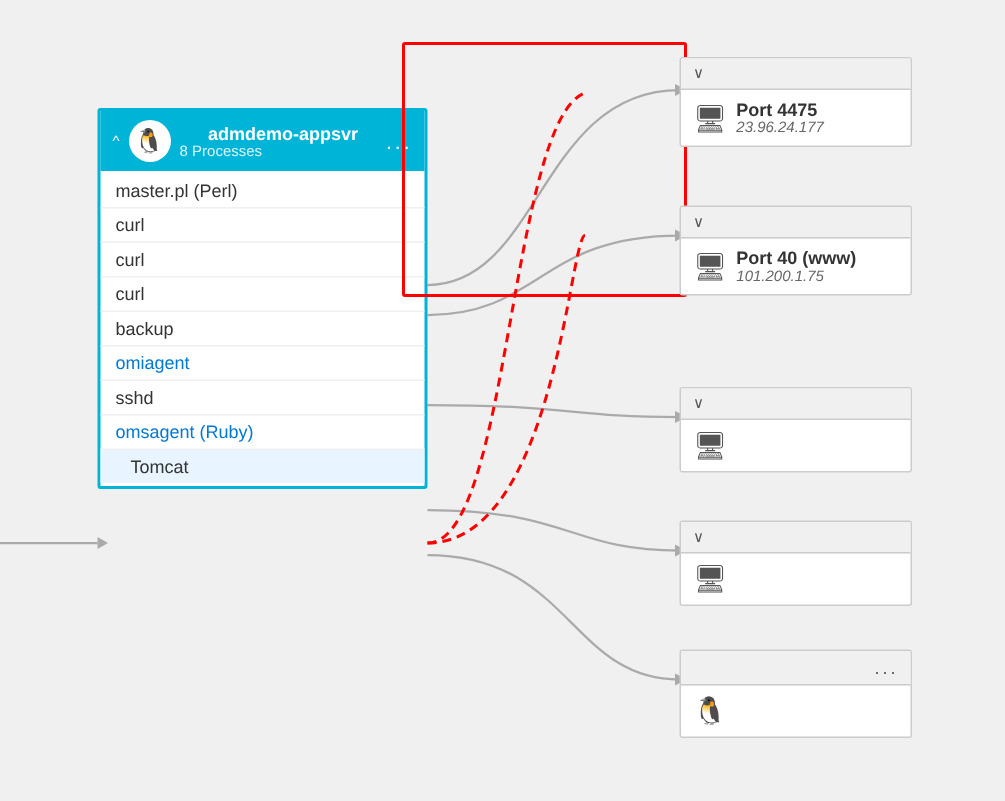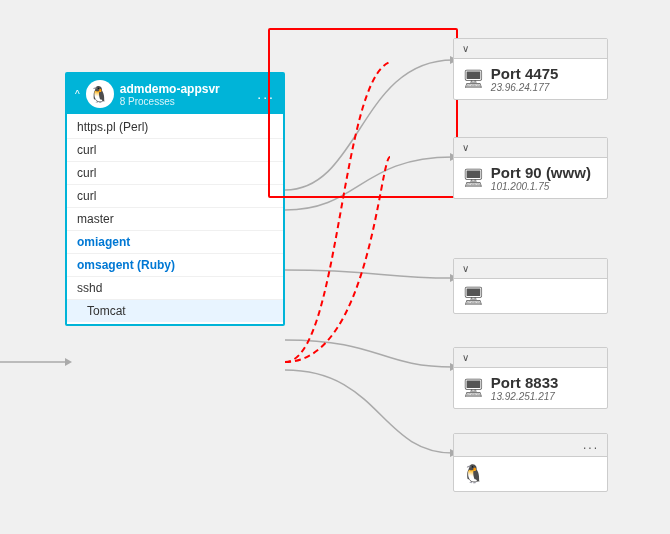--- a/index.html
+++ b/index.html
@@ -63,20 +63,21 @@
       display: flex;
       align-items: center;
       justify-content: center;
       font-size: 16px;
     }
 
     .server-name {
       color: white;
       font-size: 12px;
       font-weight: 600;
+      margin-left: 19px;
     }
 
     .server-processes {
       color: rgba(255,255,255,0.85);
       font-size: 10px;
     }
 
     .process-list {
       padding: 2px 0;
     }
@@ -90,21 +91,20 @@
       white-space: nowrap;
     }
 
     .process-item:last-child {
       border-bottom: none;
       padding-left: 20px;
     }
 
     .process-item.highlight {
       color: #0078d4;
-      font-weight: bold;
     }
 
     .process-item.active {
       background: #e8f4ff;
     }
 
     
     .port-node {
       position: absolute;
       background: white;
@@ -133,21 +133,21 @@
       align-items: center;
       gap: 6px;
     }
 
     .port-icon {
       font-size: 18px;
       color: #555;
     }
 
     .port-name {
-      font-size: 15px;
+      font-size: 12px;
       font-weight: 600;
       color: #333;
     }
 
     .port-ip {
       font-size: 10px;
       color: #666;
       font-style: italic;
     }
 
@@ -203,28 +203,28 @@
       <span class="collapse-icon">^</span>
       <div class="linux-icon">🐧</div>
       <div>
         <div class="server-name">admdemo-appsvr</div>
         <div class="server-processes">8 Processes</div>
       </div>
     </div>
     <span class="more-icon">...</span>
   </div>
   <div class="process-list">
-    <div class="process-item">https.pl (Perl)</div>
+    <div class="process-item">master.pl (Perl)</div>
     <div class="process-item">curl</div>
     <div class="process-item">curl</div>
     <div class="process-item">curl</div>
-    <div class="process-item">master</div>
+    <div class="process-item">backup</div>
     <div class="process-item highlight">omiagent</div>
+    <div class="process-item">sshd</div>
     <div class="process-item highlight">omsagent (Ruby)</div>
-    <div class="process-item">sshd</div>
     <div class="process-item active">Tomcat</div>
   </div>
 </div>
 
 <div class="red-box" style="left:268px; top:28px; width:190px; height:170px;"></div>
 
 <div class="port-node" style="top:38px; left:453px;">
   <div class="port-node-header">
     <span class="port-collapse">∨</span>
   </div>
@@ -237,45 +237,41 @@
   </div>
 </div>
 
 <div class="port-node" style="top:137px; left:453px;">
   <div class="port-node-header">
     <span class="port-collapse">∨</span>
   </div>
   <div class="port-content">
     <span class="port-icon">🖥</span>
     <div>
-      <div class="port-name">Port 90 (www)</div>
+      <div class="port-name">Port 40 (www)</div>
       <div class="port-ip">101.200.1.75</div>
     </div>
   </div>
 </div>
 
 <div class="port-node" style="top:258px; left:453px;">
   <div class="port-node-header">
     <span class="port-collapse">∨</span>
   </div>
   <div class="port-content">
     <span class="port-icon">🖥</span>
   </div>
 </div>
 
 <div class="port-node" style="top:347px; left:453px;">
   <div class="port-node-header">
     <span class="port-collapse">∨</span>
   </div>
   <div class="port-content">
     <span class="port-icon">🖥</span>
-    <div>
-      <div class="port-name">Port 8833</div>
-      <div class="port-ip">13.92.251.217</div>
-    </div>
   </div>
 </div>
 
 <div class="port-node" style="top:433px; left:453px;">
   <div class="port-node-header">
     <span></span>
     <span class="more-port port-node-with-more" style="letter-spacing:2px; color:#555; font-size:12px;">...</span>
   </div>
   <div class="port-content">
     <span class="port-icon">🐧</span>

